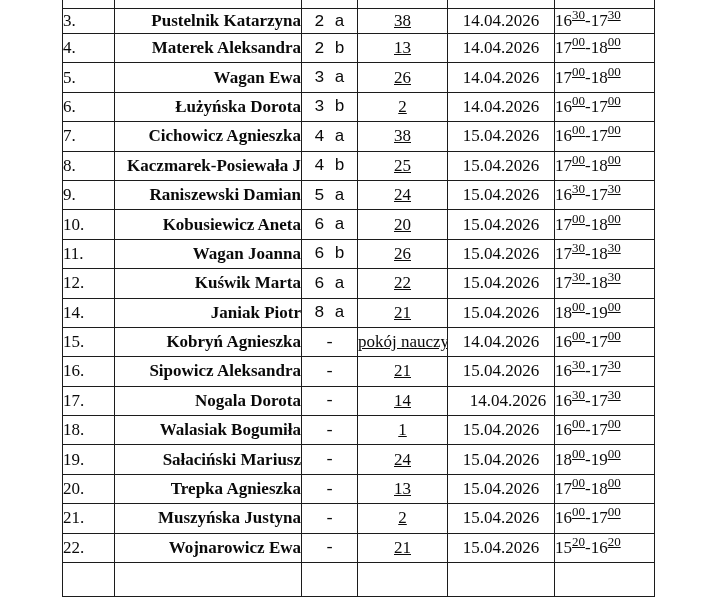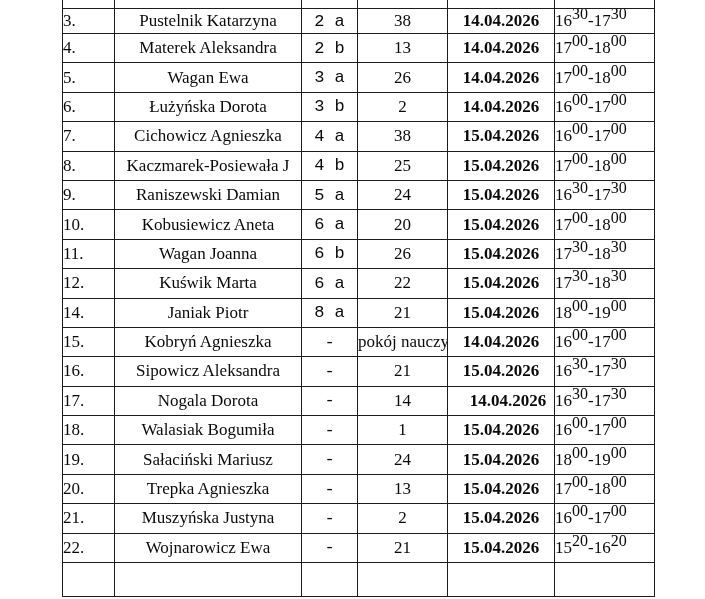--- a/index.html
+++ b/index.html
@@ -26,29 +26,30 @@
     padding: 0;
     font-size: 17px;
     white-space: nowrap;
     overflow: hidden;
   }
   tr.row { height: 29.4px; }
   tr.row-first { height: 25px; }
   tr.stub-top { height: 20px; }
   tr.stub-bottom { height: 34px; }
   td.c-no   { text-align: left; padding-left: 8px;  font-size: 16px; }
-  td.c-name { text-align: center; padding-left: 5px;  font-size: 16px; font-weight: normal; }
+  td.c-name { text-align: right; padding-left: 5px;  font-size: 16px; font-weight: bold; }
   td.c-class{ text-align: center; font-size: 16px; font-family: Liberation Mono, monospace; }
-  td.c-room { text-align: center; }
-  td.c-date { text-align: center; font-weight: bold; }
+  td.c-room { text-align: center; text-decoration: underline; }
+  td.c-date { text-align: center; }
   td.c-time { text-align: left; padding-left: 5px; }
   td.c-time sup {
-    font-size: 16px;
+    font-size: 13px;
     line-height: 0;
     vertical-align: super;
+    text-decoration: underline;
   }
   td.room-note {
     font-size: 10.5px;
     text-align: left;
     padding-left: 3px;
     line-height: 1.2;
     white-space: normal;
   }
   td.date-indent { text-indent: 14px; }
 </style>

